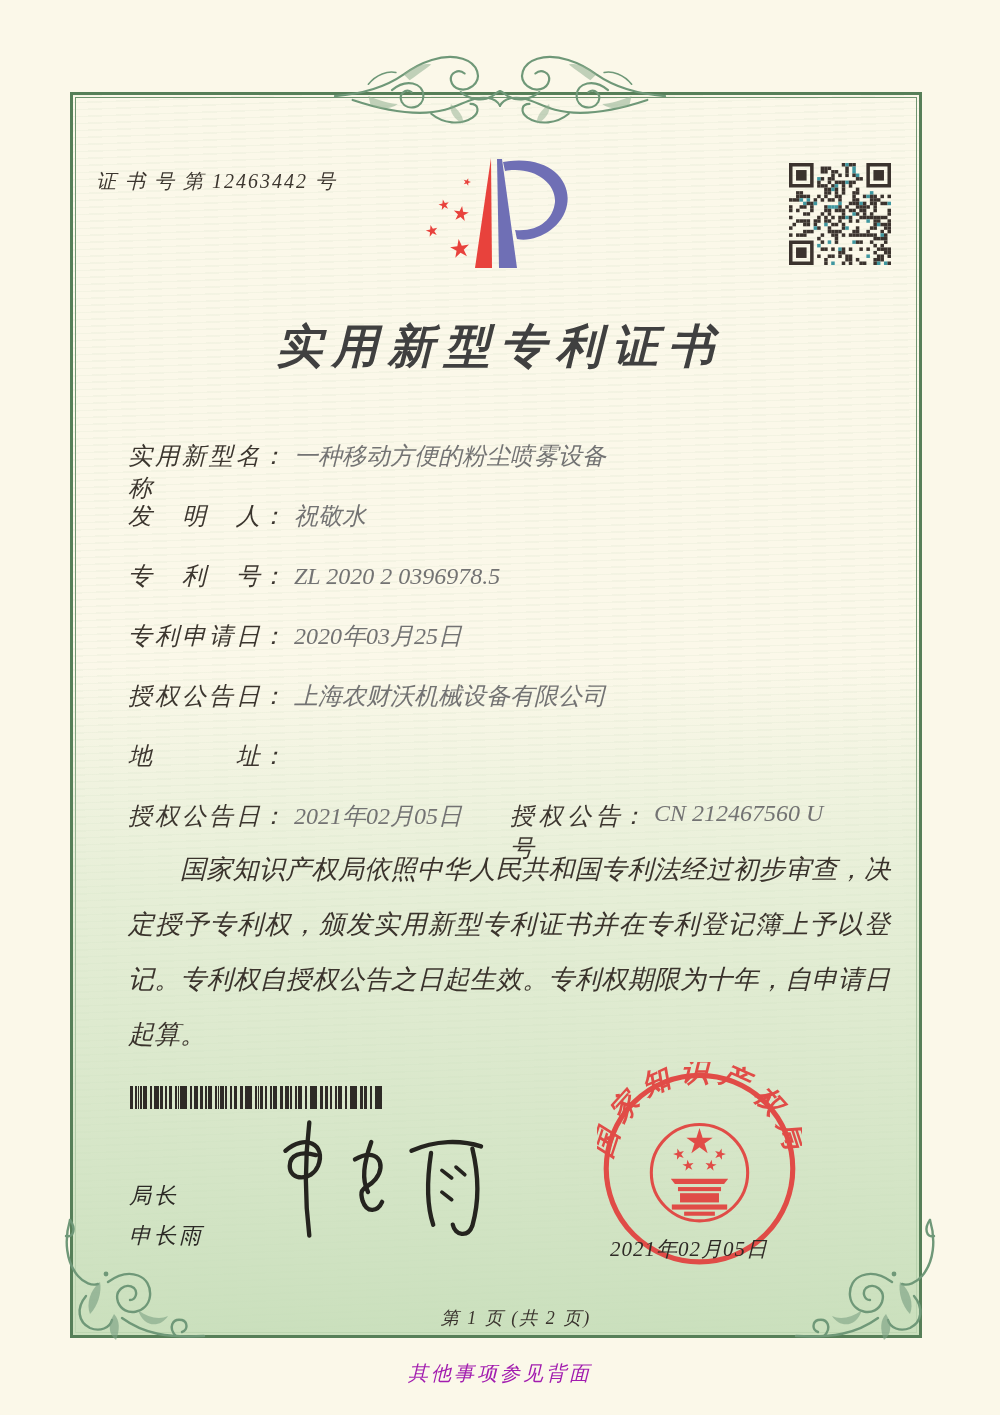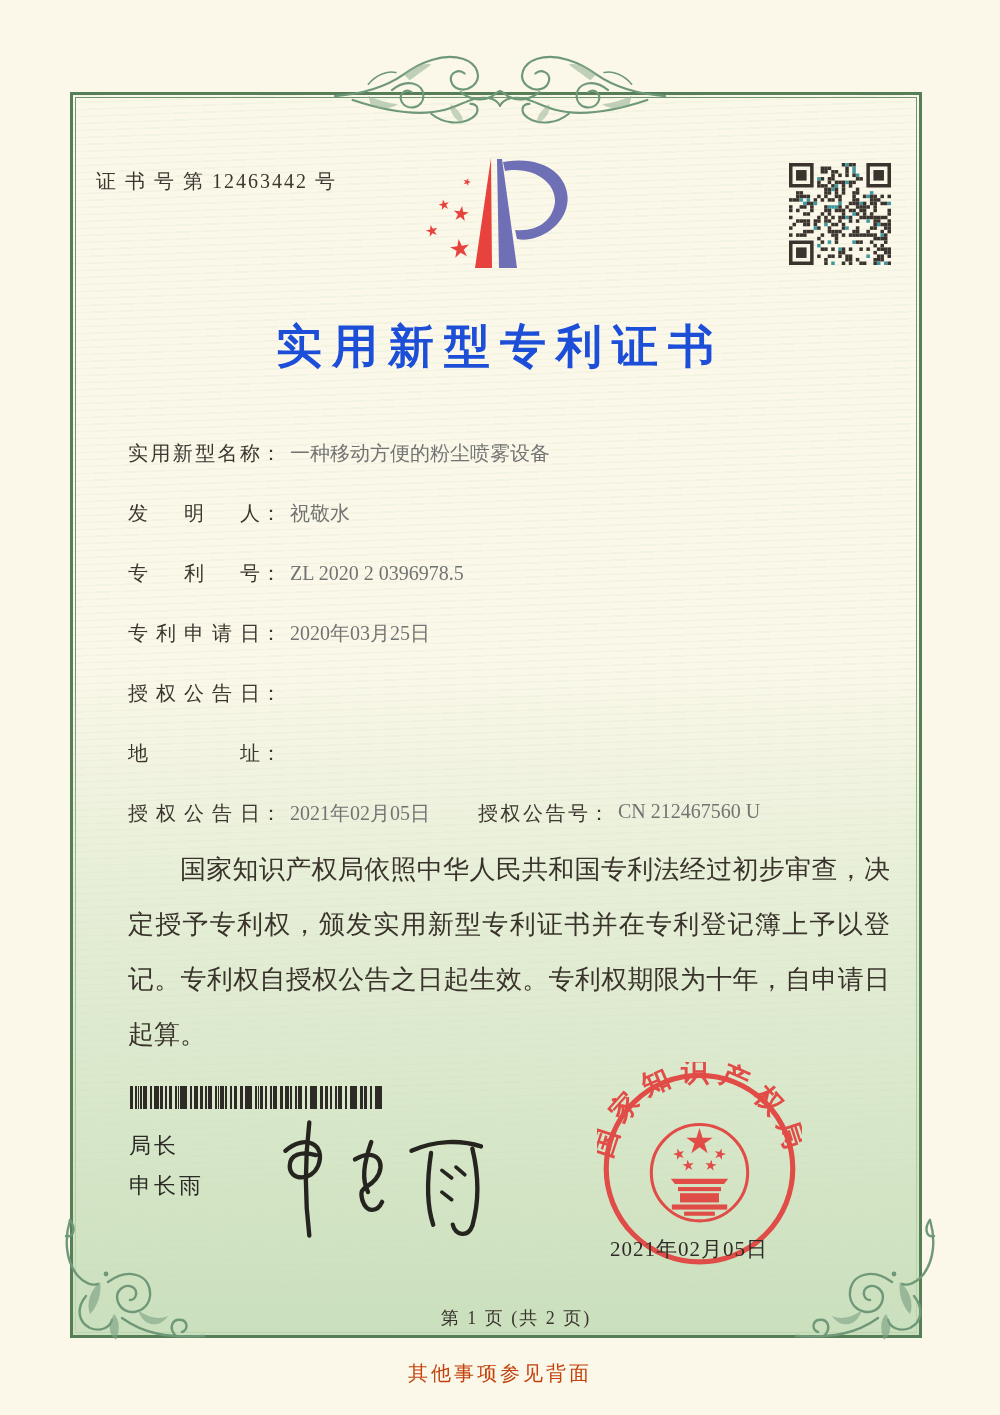--- a/index.html
+++ b/index.html
@@ -3,21 +3,21 @@
 <meta charset="utf-8">
 <style>
   html,body{margin:0;padding:0;}
   body{
     width:1000px;height:1415px;
     font-family:"Liberation Serif","DejaVu Serif",serif;
     background:#f6f3e2;
     color:#38322c;
     -webkit-font-smoothing:antialiased;
   }
-  .page{position:relative;width:1000px;height:1415px;background:#fbf8e9;overflow:hidden;}
+  .page{position:relative;width:1000px;height:1415px;background:#fbf8e9;overflow:hidden;font-style:italic;}
 
   
   .frame{
     position:absolute;left:70px;top:92px;width:852px;height:1246px;
     border:3px solid #567f58;
     box-sizing:border-box;
   }
   .frame-inner{
     position:absolute;inset:2px;border:1px solid #6f9470;
   }
@@ -37,25 +37,25 @@
 
   
   .cert-number{
     position:absolute;left:96px;top:168px;font-size:20px;letter-spacing:2px;color:#3c362f;
   }
   .logo{position:absolute;left:418px;top:150px;width:190px;height:140px;}
   .qr{position:absolute;left:789px;top:163px;width:102px;height:102px;}
 
   .title{
     position:absolute;left:0;top:316px;width:1000px;text-align:center;
-    font-size:46px;font-weight:700;letter-spacing:10px;color:#1d4ed8;
-  }
-
-  
-  .fields{position:absolute;left:128px;top:440px;width:772px;font-size:20px;}
+    font-size:46px;font-weight:700;letter-spacing:10px;color:#404040;
+  }
+
+  
+  .fields{position:absolute;left:128px;top:440px;width:772px;font-size:24px;}
   .field-row{display:flex;align-items:baseline;height:24px;margin-bottom:36px;}
   .lbl{display:inline-block;width:132px;text-align:justify;text-align-last:justify;color:#3c362f;}
   .colon{margin-left:1px;color:#3c362f;}
   .val{margin-left:9px;color:#737373;white-space:nowrap;}
   .grant-row{display:flex;align-items:baseline;height:24px;}
   .grant-pair2{display:flex;align-items:flex-start;margin-left:48px;}
   .lbl2{display:inline-block;width:110px;text-align:justify;text-align-last:justify;color:#3c362f;}
 
   
   .body-text{
@@ -68,35 +68,35 @@
   .barcode{
     position:absolute;left:130px;top:1086px;width:252px;height:23px;
     background:
       repeating-linear-gradient(90deg,#2e2a26 0 2px,transparent 2px 5px),
       repeating-linear-gradient(90deg,#2e2a26 0 1px,transparent 1px 8px),
       repeating-linear-gradient(90deg,#2e2a26 0 3px,transparent 3px 13px);
   }
 
   
   .director{
-    position:absolute;left:129px;top:1126px;
+    position:absolute;left:129px;top:1176px;
     font-family:"Liberation Sans","DejaVu Sans",sans-serif;
     font-size:22px;color:#2c2a26;letter-spacing:3px;line-height:40px;
   }
   .signature{position:absolute;left:268px;top:1116px;width:250px;height:125px;}
 
   
   .seal{position:absolute;left:597px;top:1062px;width:205px;height:205px;opacity:.93;}
   .seal-date{
     position:absolute;left:610px;top:1235px;font-size:21px;letter-spacing:1px;color:#2f2b26;z-index:5;
   }
 
   
   .page-info{position:absolute;left:16px;top:1306px;width:1000px;text-align:center;font-size:18px;color:#3a342e;letter-spacing:2px;}
-  .back-note{position:absolute;left:0;top:1360px;width:1000px;text-align:center;font-size:20px;color:#c2410c;letter-spacing:3px;}
+  .back-note{position:absolute;left:0;top:1360px;width:1000px;text-align:center;font-size:20px;color:#a21caf;letter-spacing:3px;}
 </style>
 </head>
 <body>
 
 <svg width="0" height="0" style="position:absolute">
   <defs>
     <path id="star5" d="M0,-10 L2.24,-3.09 9.51,-3.09 3.63,1.18 5.88,8.09 0,3.82 -5.88,8.09 -3.63,1.18 -9.51,-3.09 -2.24,-3.09 Z"></path>
     <g id="dragon-half" stroke="#6f9878" fill="none" stroke-width="2.2" stroke-linecap="round">
       <path d="M2,52 C30,50 52,44 72,30 C88,18 112,8 132,14 C148,19 152,34 142,42 C134,48 122,46 120,36 C119,28 128,24 134,29"></path>
       <path d="M20,56 C50,66 84,74 114,66 C132,61 142,52 158,54 C164,55 168,58 170,62"></path>
@@ -472,20 +472,21 @@
       <span class="val">ZL 2020 2 0396978.5</span>
     </div>
     <div class="field-row">
       <span class="lbl">专利申请日</span>
         <span class="colon">：</span>
       <span class="val">2020年03月25日</span>
     </div>
     <div class="field-row">
       <span class="lbl">授权公告日</span>
         <span class="colon">：</span>
+      <span class="val">上海农财沃机械设备有限公司</span>
     </div>
     <div class="field-row">
       <span class="lbl">地址</span>
         <span class="colon">：</span>
     </div>
     <div class="grant-row">
       <span class="lbl">授权公告日</span>
         <span class="colon">：</span>
       <span class="val">2021年02月05日</span>
       <span class="grant-pair2">

